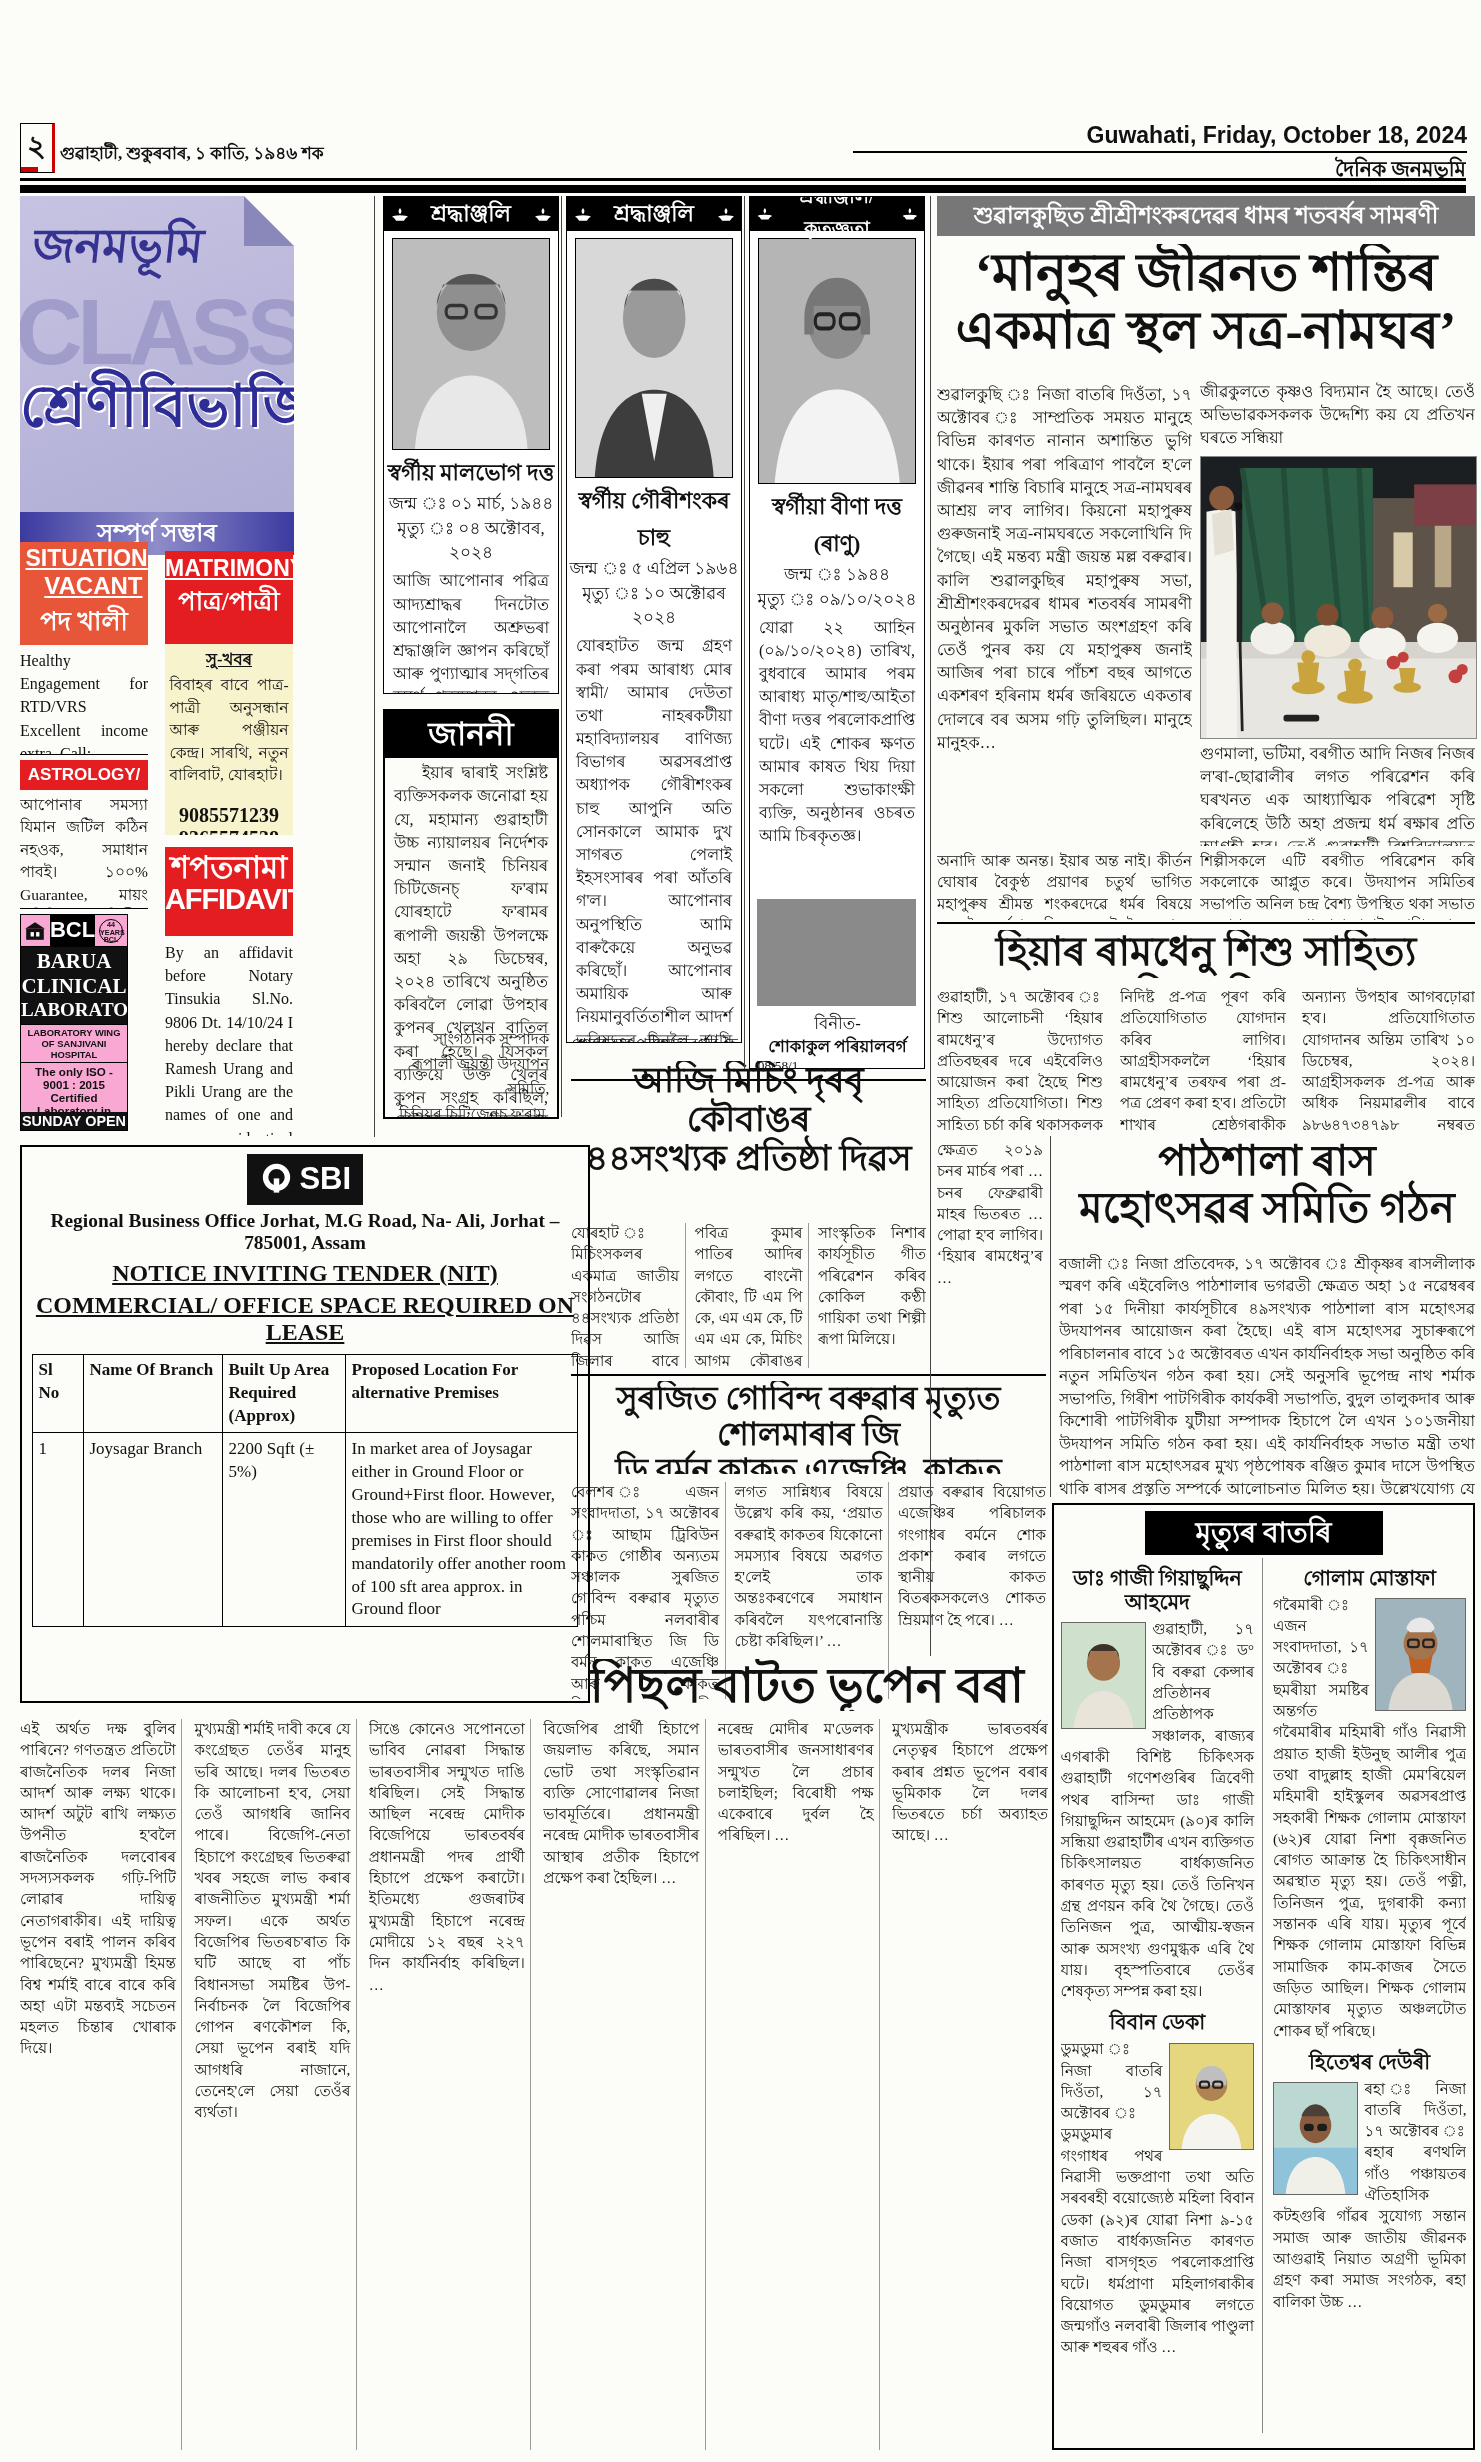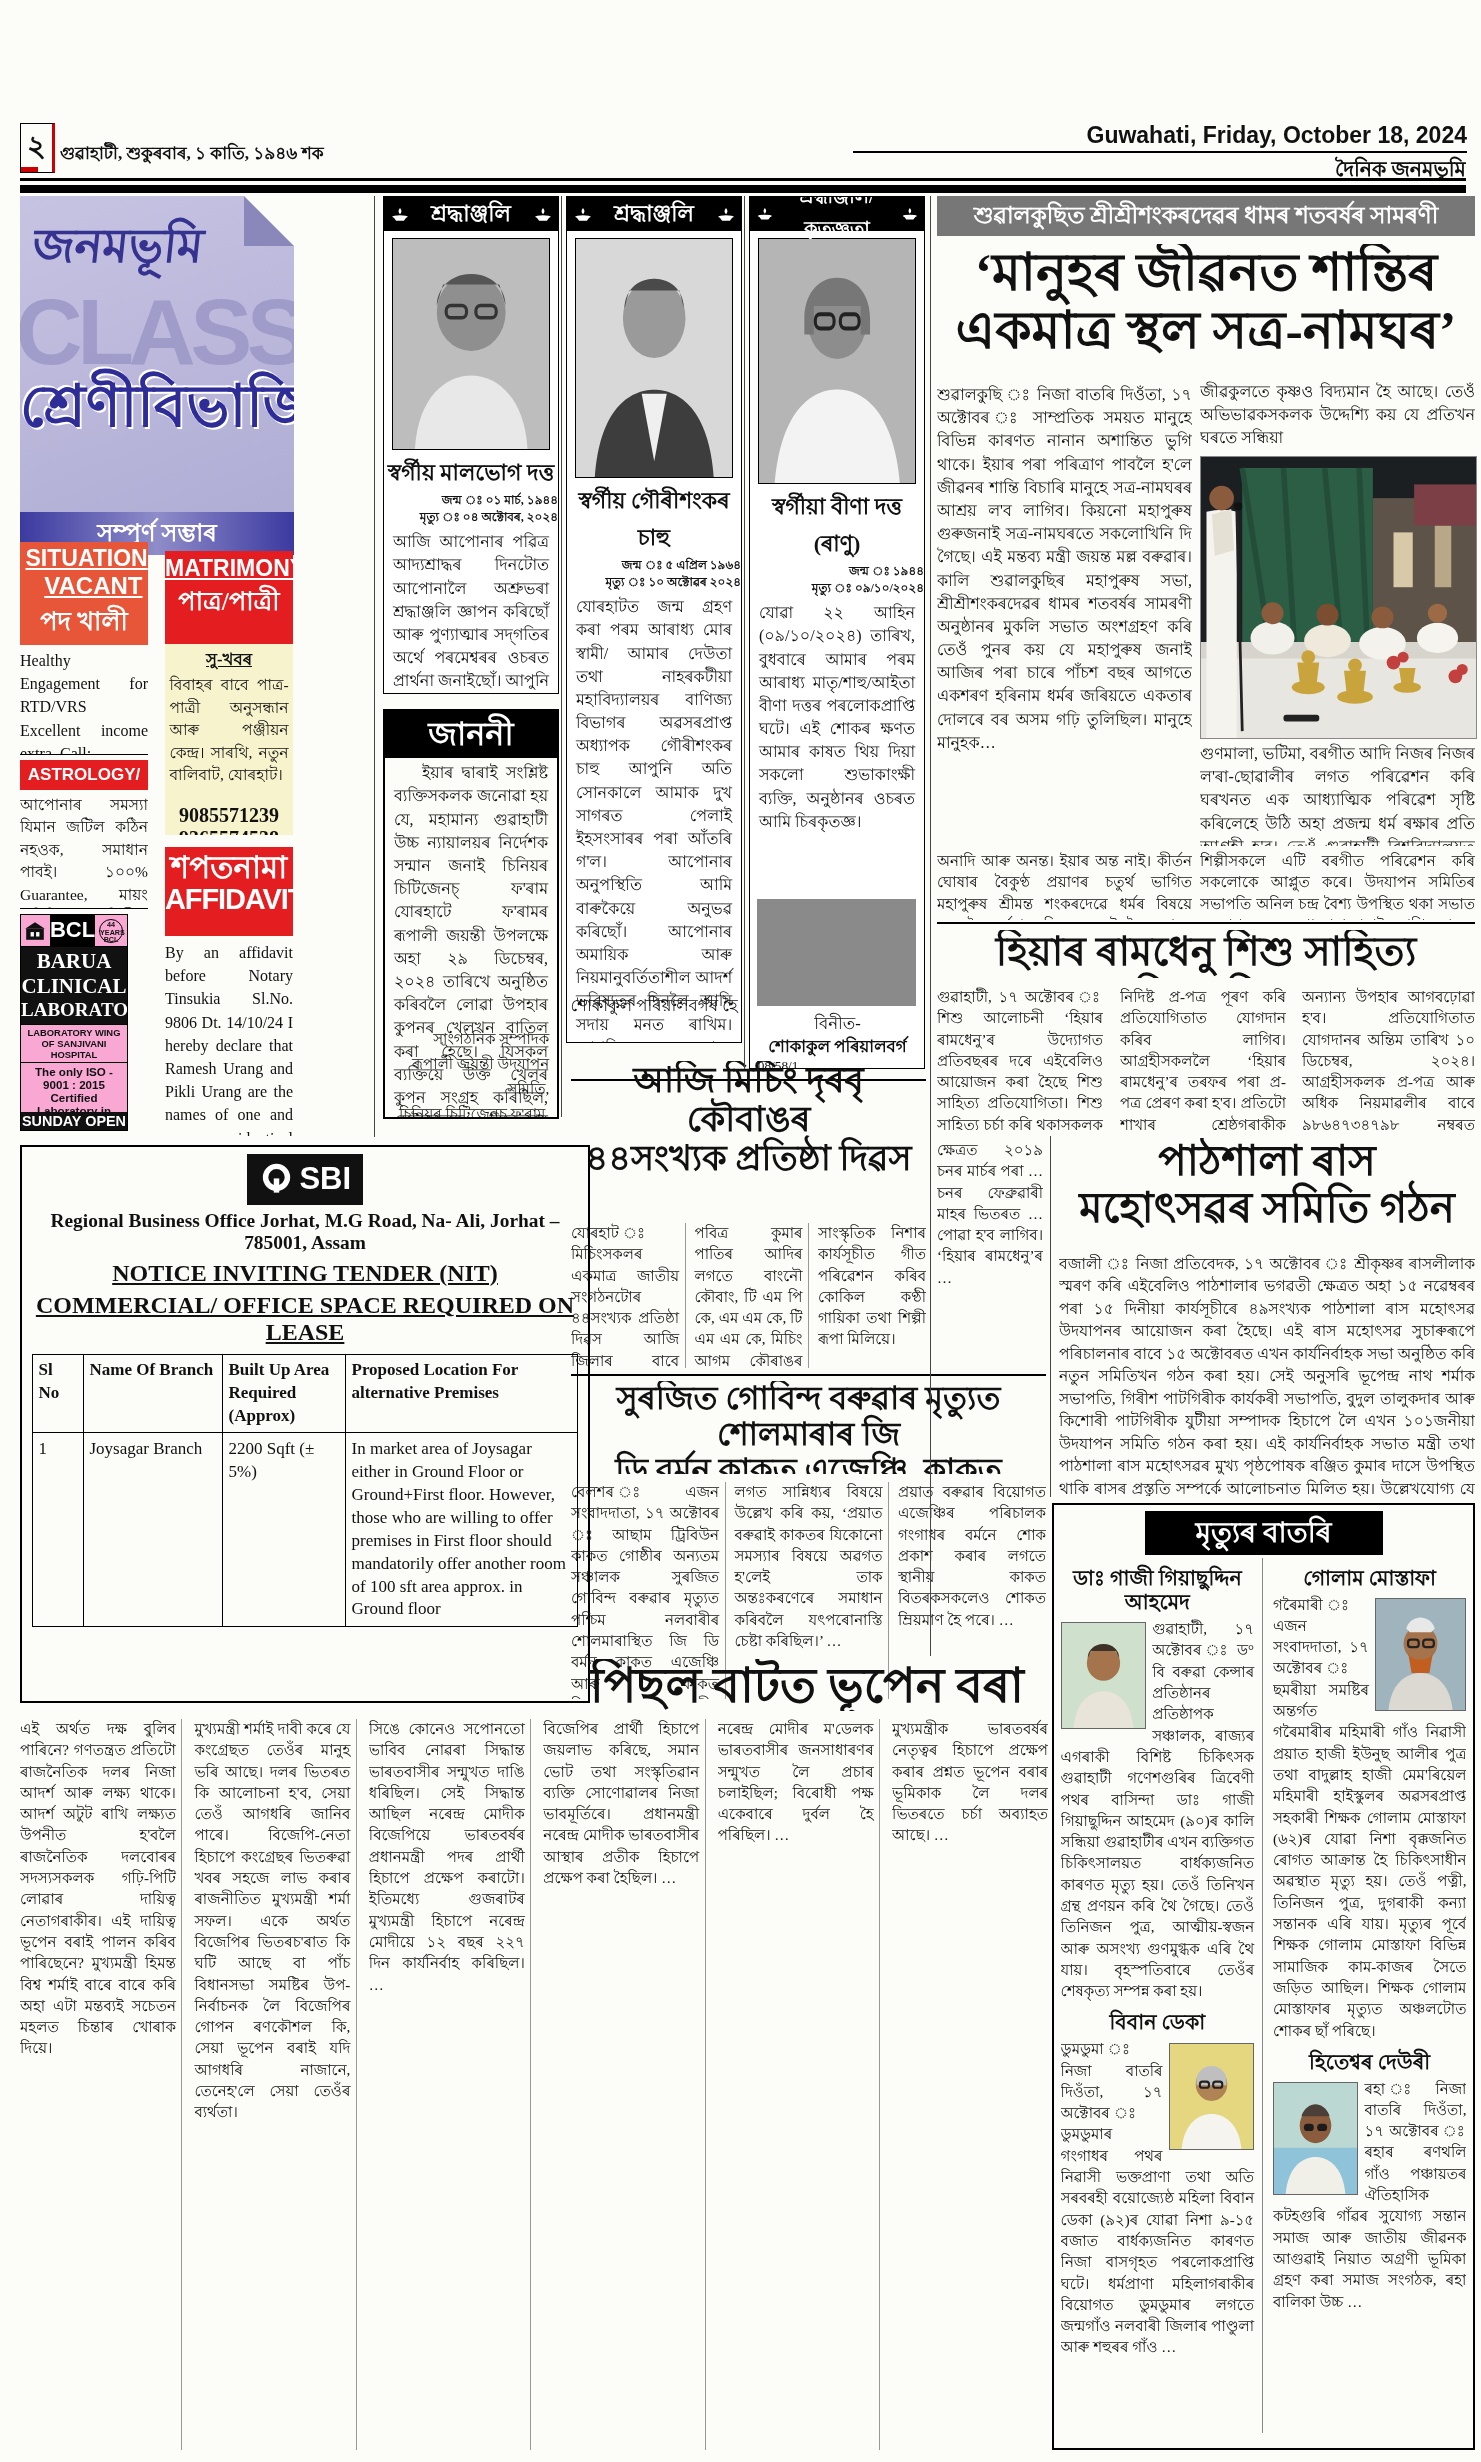--- a/index.html
+++ b/index.html
@@ -14,21 +14,21 @@
   .sans{font-family:"Liberation Sans","DejaVu Sans",sans-serif}
   .rule{background:#000}
   .vline{background:#444;width:1.1px}
   .u{text-decoration:underline}
   .obit{border:1.7px solid #000;background:#fff}
   .obit-h{background:#000;color:#fff;height:34px;display:flex;align-items:center;justify-content:space-between;padding:0 5.5px}
   .obit-h .t{flex:1;text-align:center;font-weight:bold;font-size:22px}
   .pframe{border:1.7px solid #000;margin:6.6px 7.8px 0;background:#cfcfcf}
   .pframe svg{display:block;width:100%;height:100%}
   .name{font-size:22px;font-weight:bold;text-align:center;margin-top:5.5px}
-  .dates{font-size:12px;font-weight:bold;text-align:right;line-height:1.45}
+  .dates{font-size:17px;font-weight:normal;text-align:center;line-height:1.45}
   .obody{font-size:16px;line-height:1.45;text-align:justify;padding:3.3px 8.9px 0}
   .osig{font-size:16.6px;text-align:center;line-height:1.4}
   .oid{font-size:13.3px;padding-left:7.8px}
   .redhead{background:#e41e20;color:#fff;text-align:center;font-family:"Liberation Sans","DejaVu Sans",sans-serif;font-weight:bold}
   .body27{font-size:15px;line-height:1.42;text-align:justify}
   .body28{font-size:15.5px;line-height:1.45;text-align:justify}
   .body29{font-size:16px;line-height:1.45;text-align:justify}
   .hl{font-weight:bold;text-align:center;line-height:1.12}
   .banner{background:linear-gradient(160deg,#c6c3e2,#aeabd4);position:relative}
   .banner .fold{position:absolute;top:0;right:0;width:0;height:0;border-top:50px solid #fcfcf8;border-left:50px solid #8a87bb}

